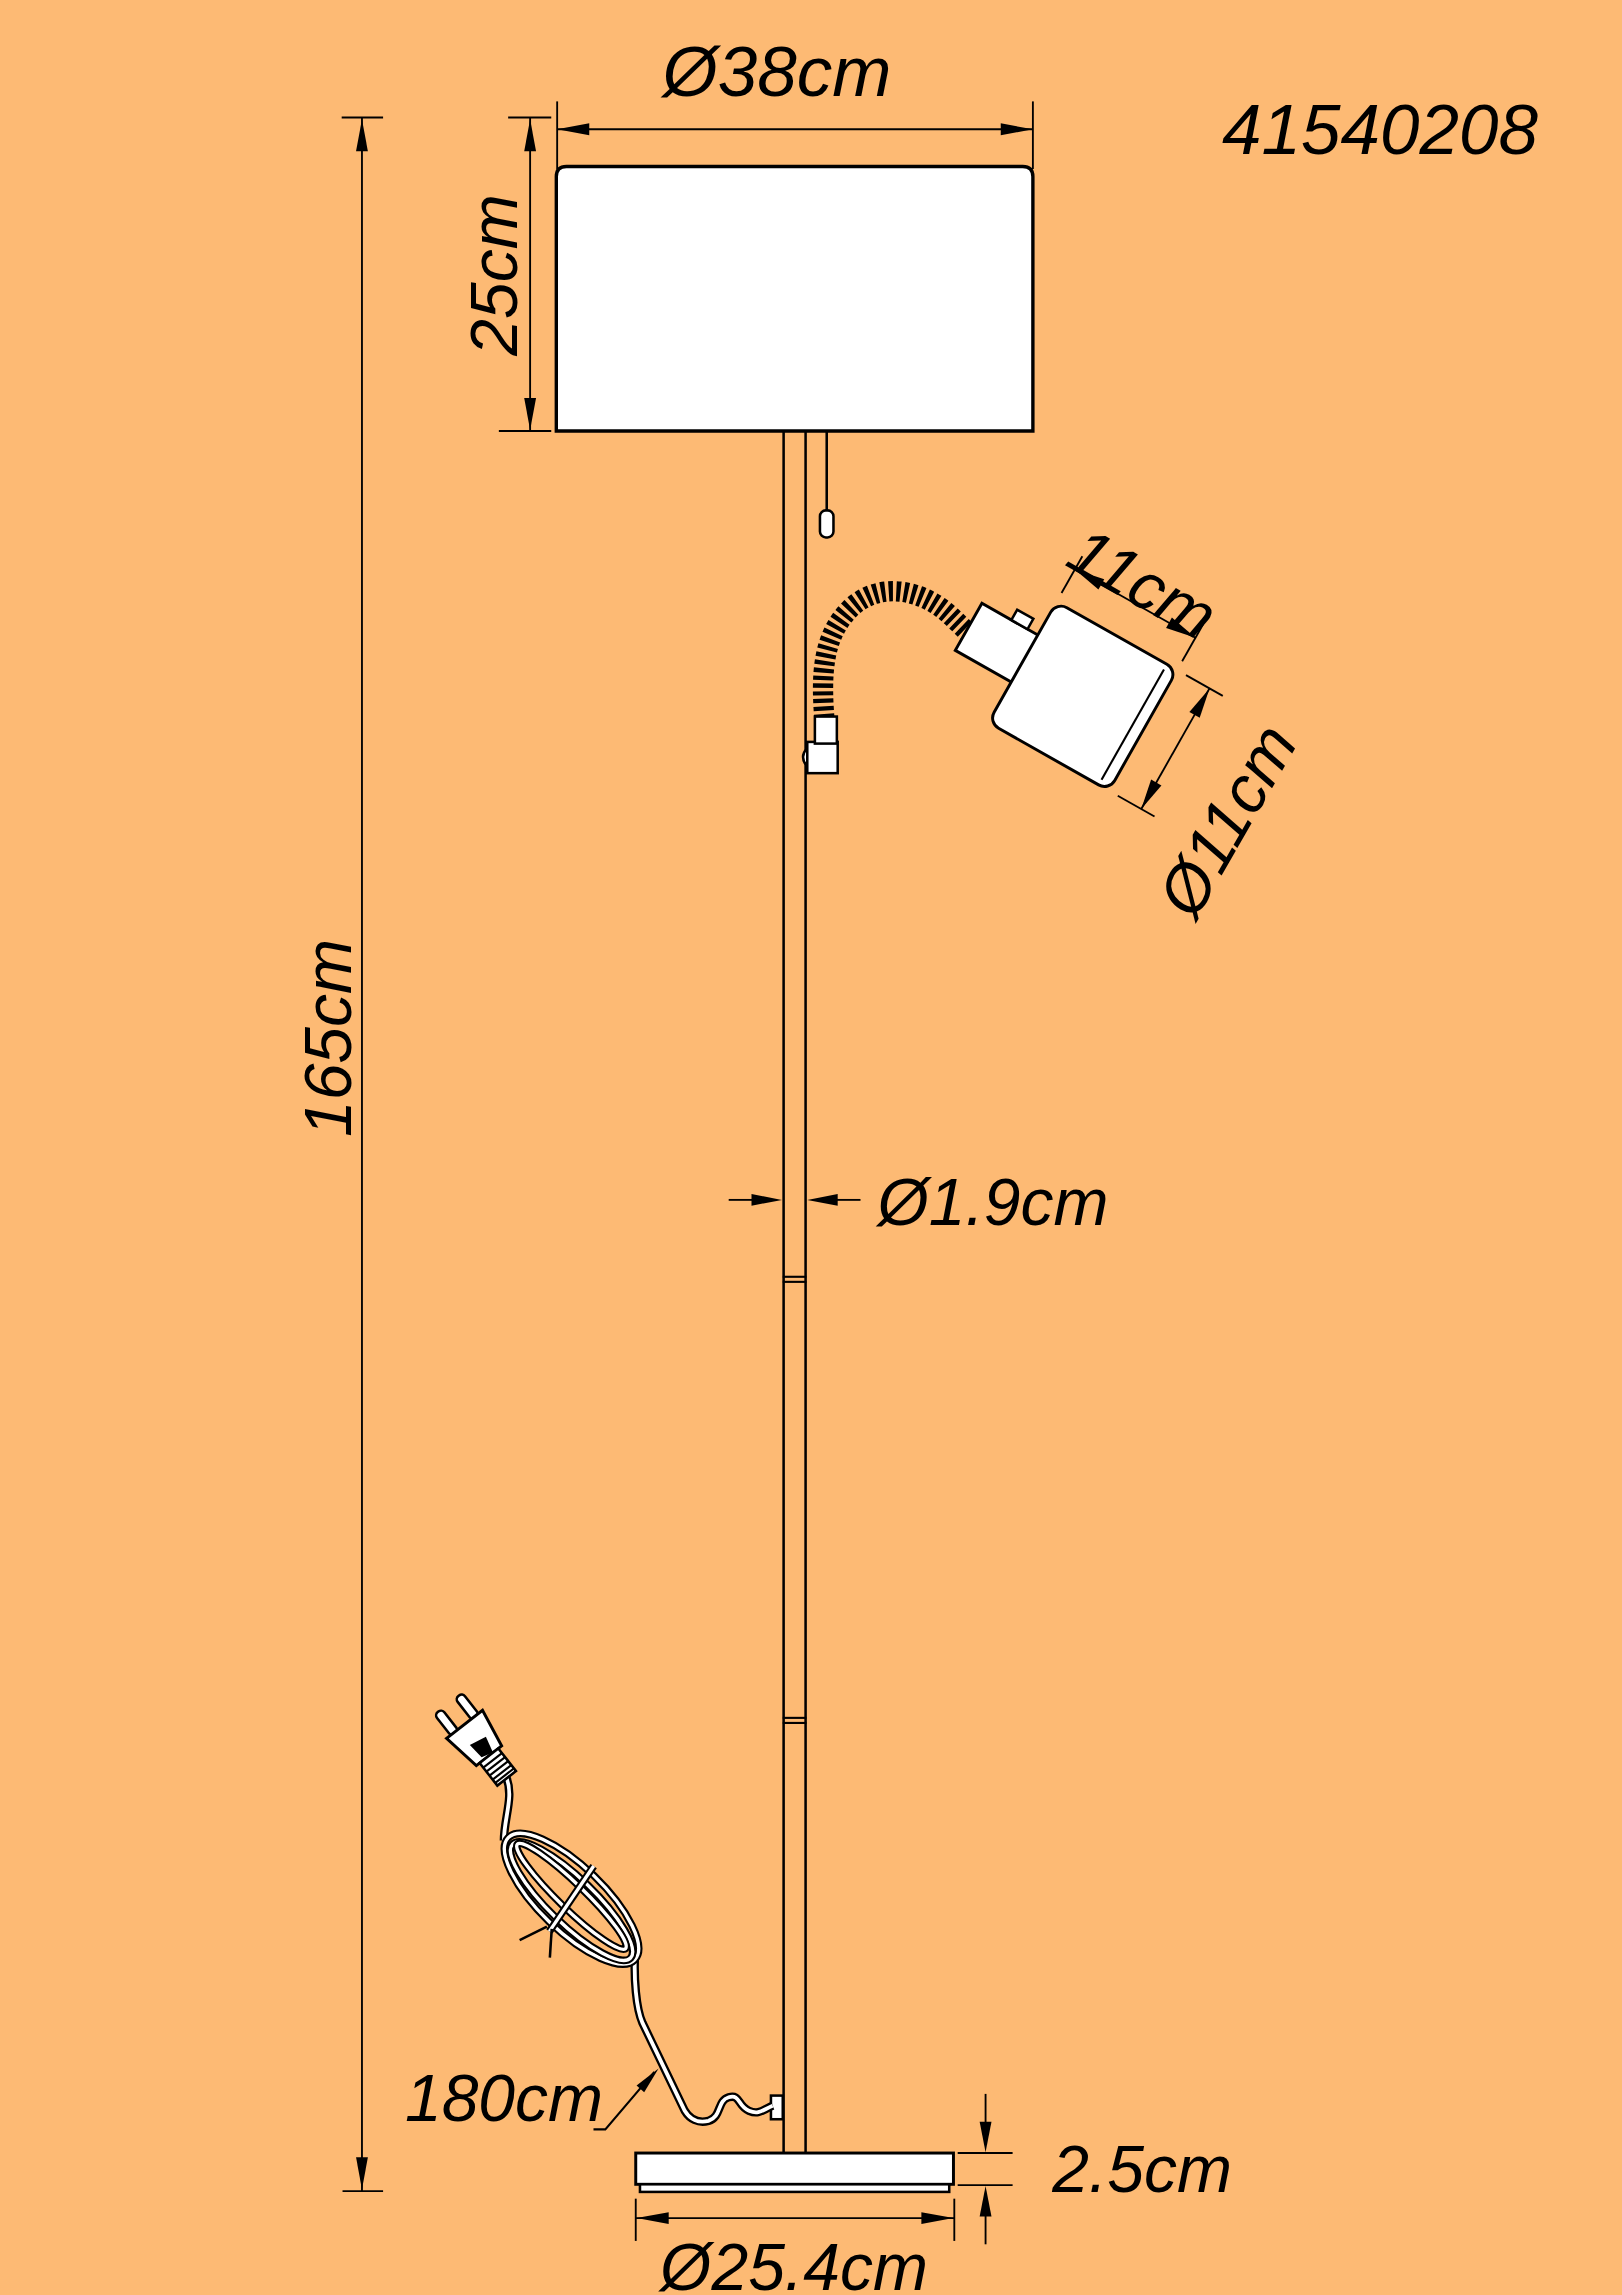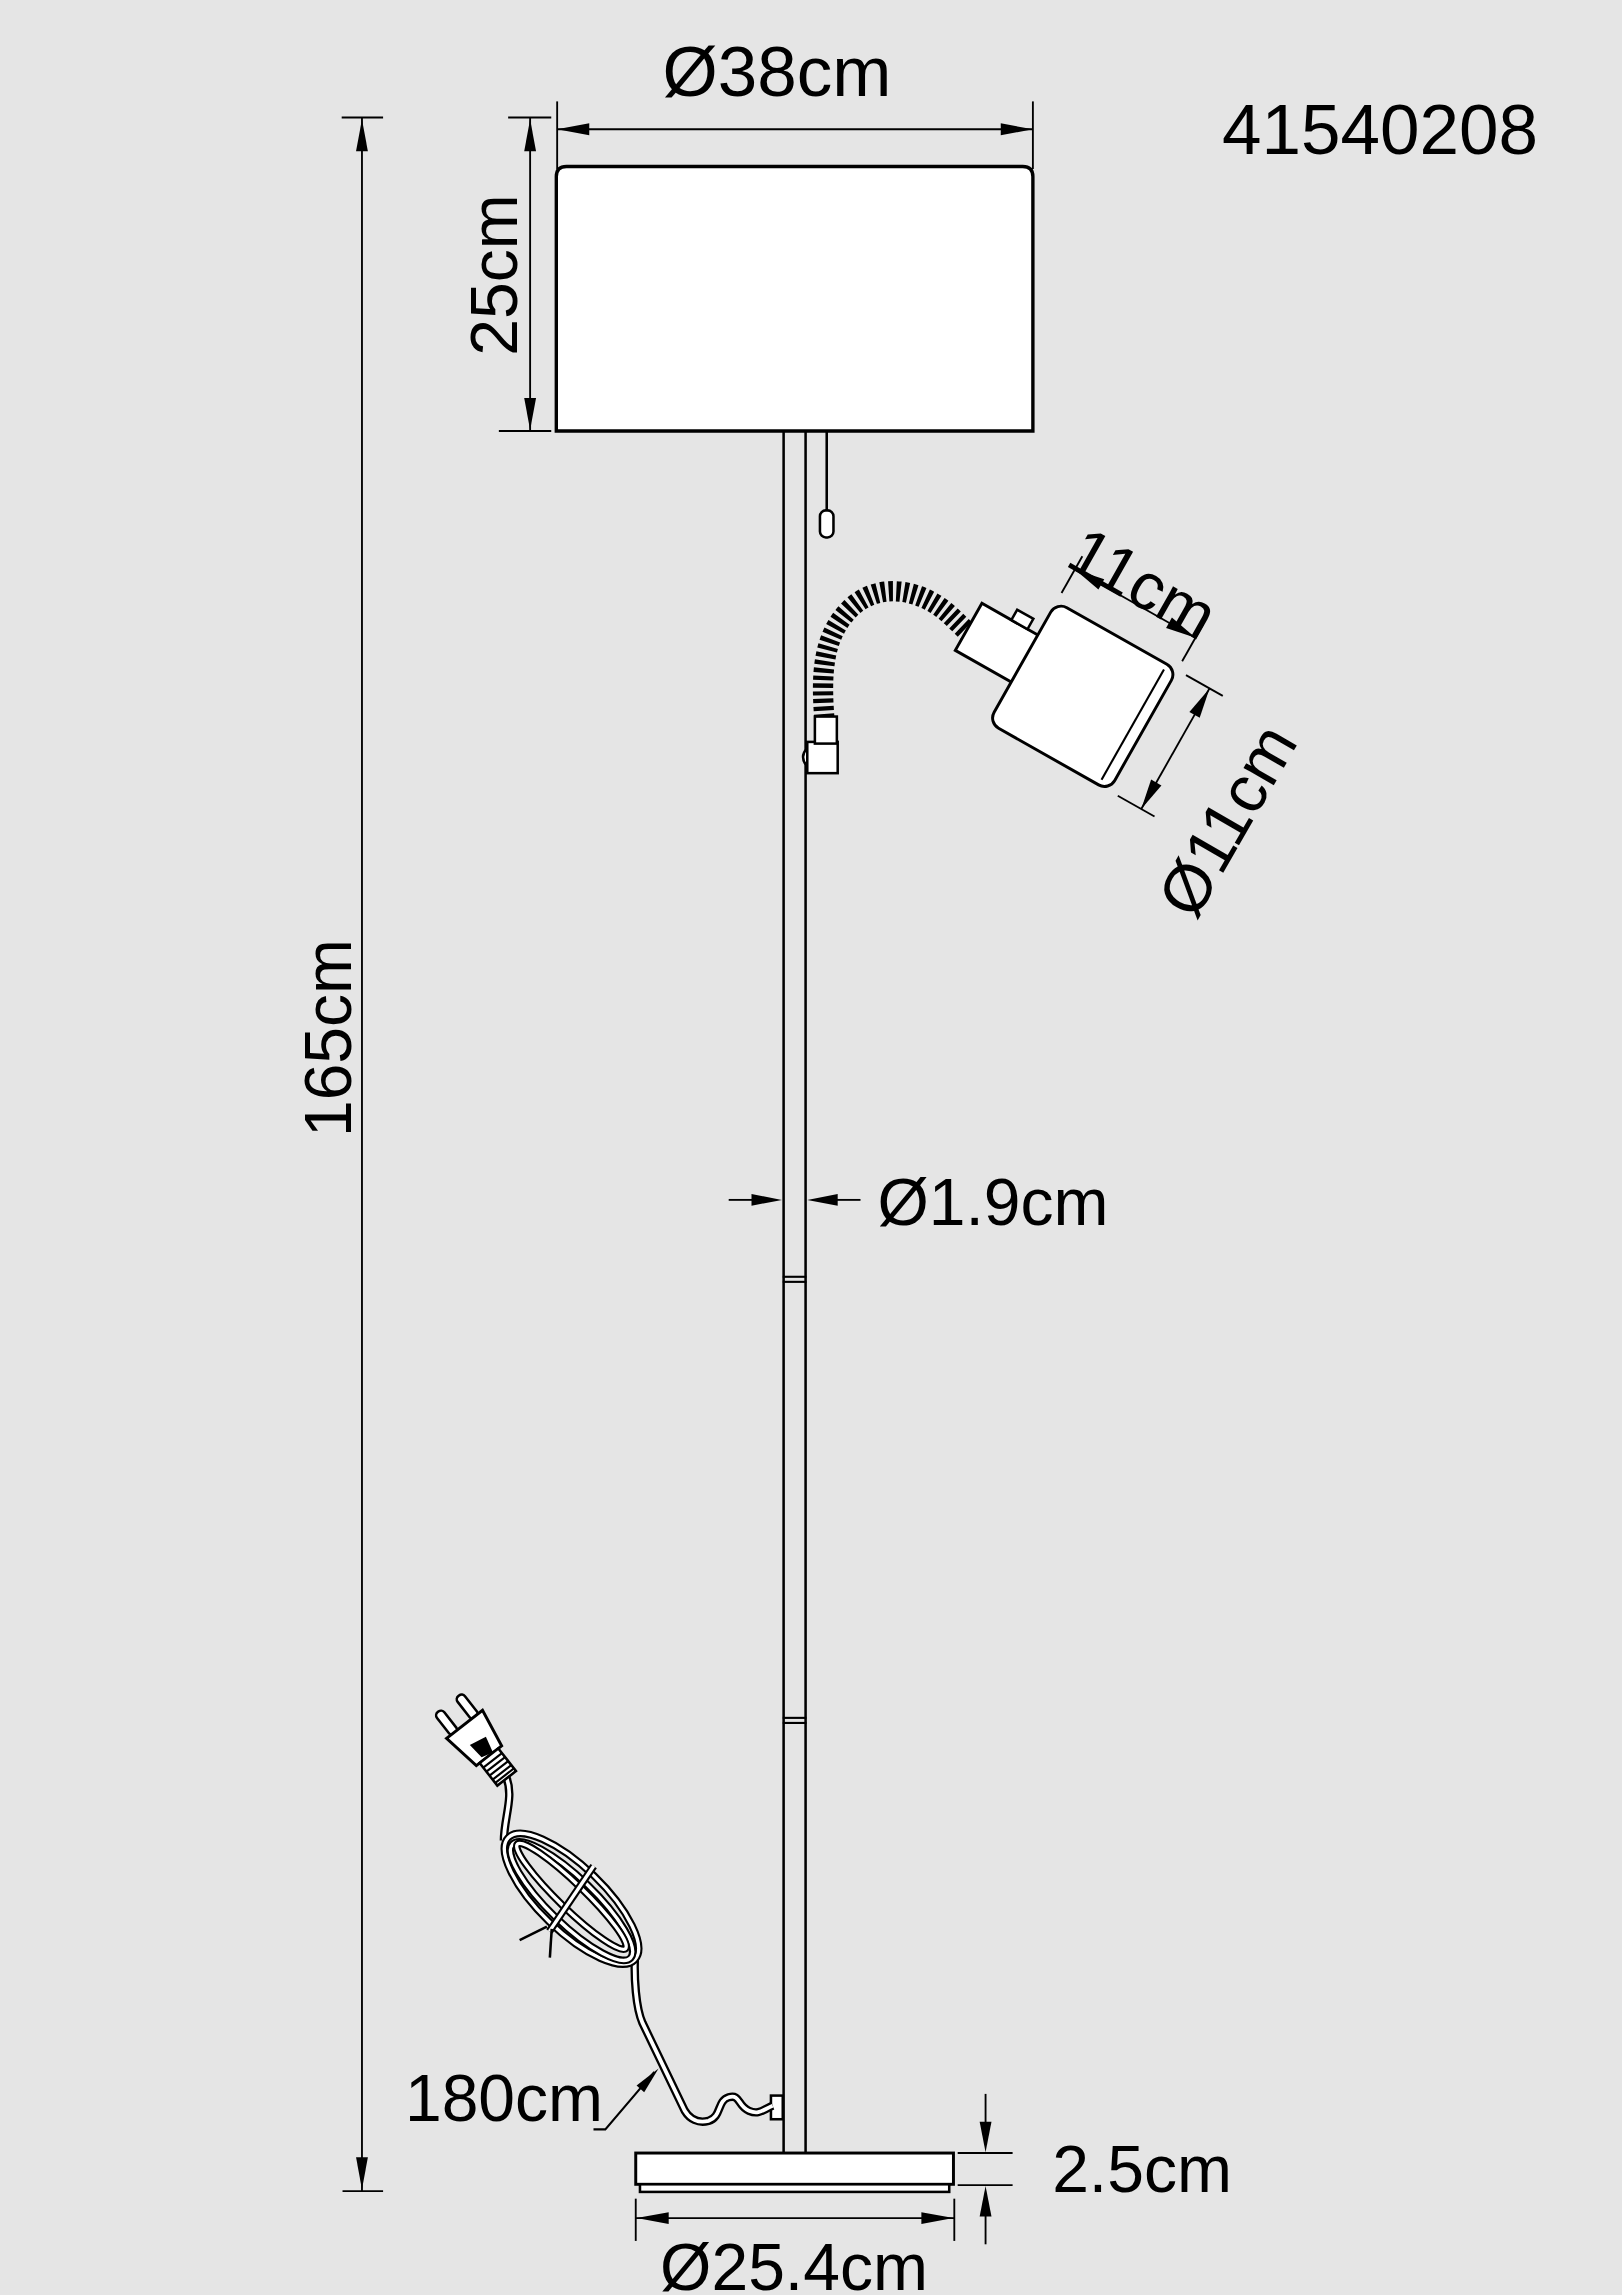--- a/index.html
+++ b/index.html
@@ -1,21 +1,22 @@
 <!DOCTYPE html>
 <html style="font-size:13.5px"><head>
 <meta charset="utf-8">
 <style>
   html,body{margin:0;padding:0;background:#fff;}
   #canvas{
     position:relative;
     width:1623px;height:2295px;
-    background:#e5e5e5;
+    background:#fdba74;
     font-family:"Liberation Sans", sans-serif;
     overflow:hidden;
+    font-style:italic;
   }
   svg{position:absolute;left:0;top:0;}
   .lbl{
     position:absolute;
     color:#000;
     font-size:66px;
     white-space:nowrap;
     transform:translate(-50%,-50%);
     line-height:1;
   }

